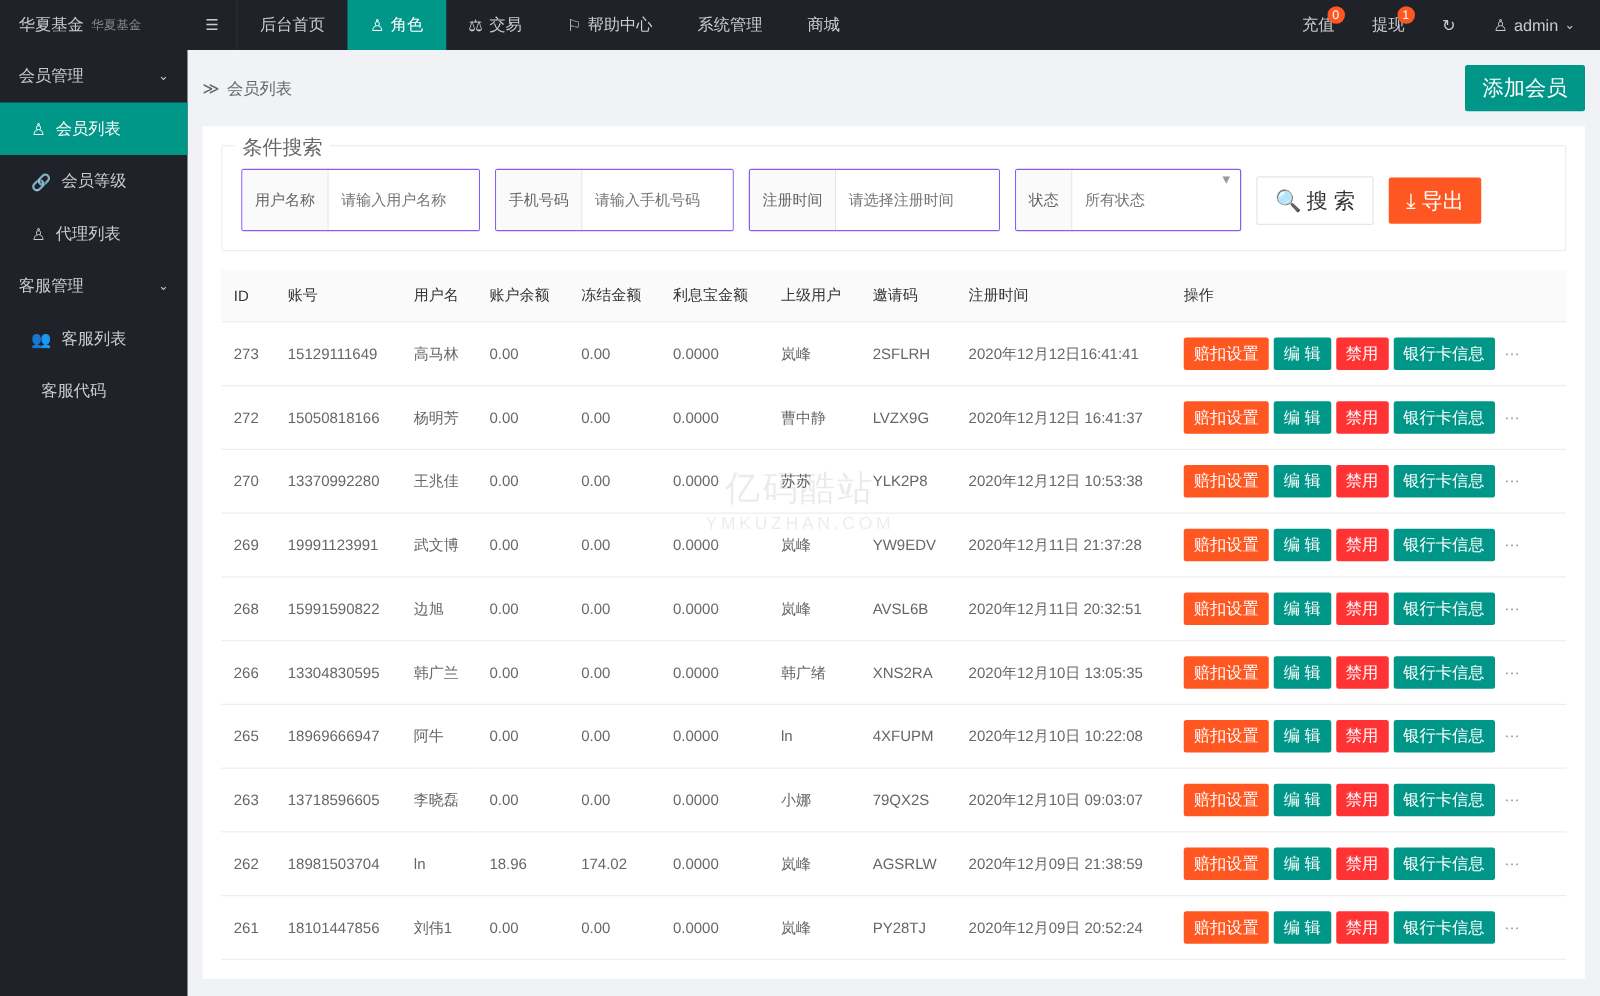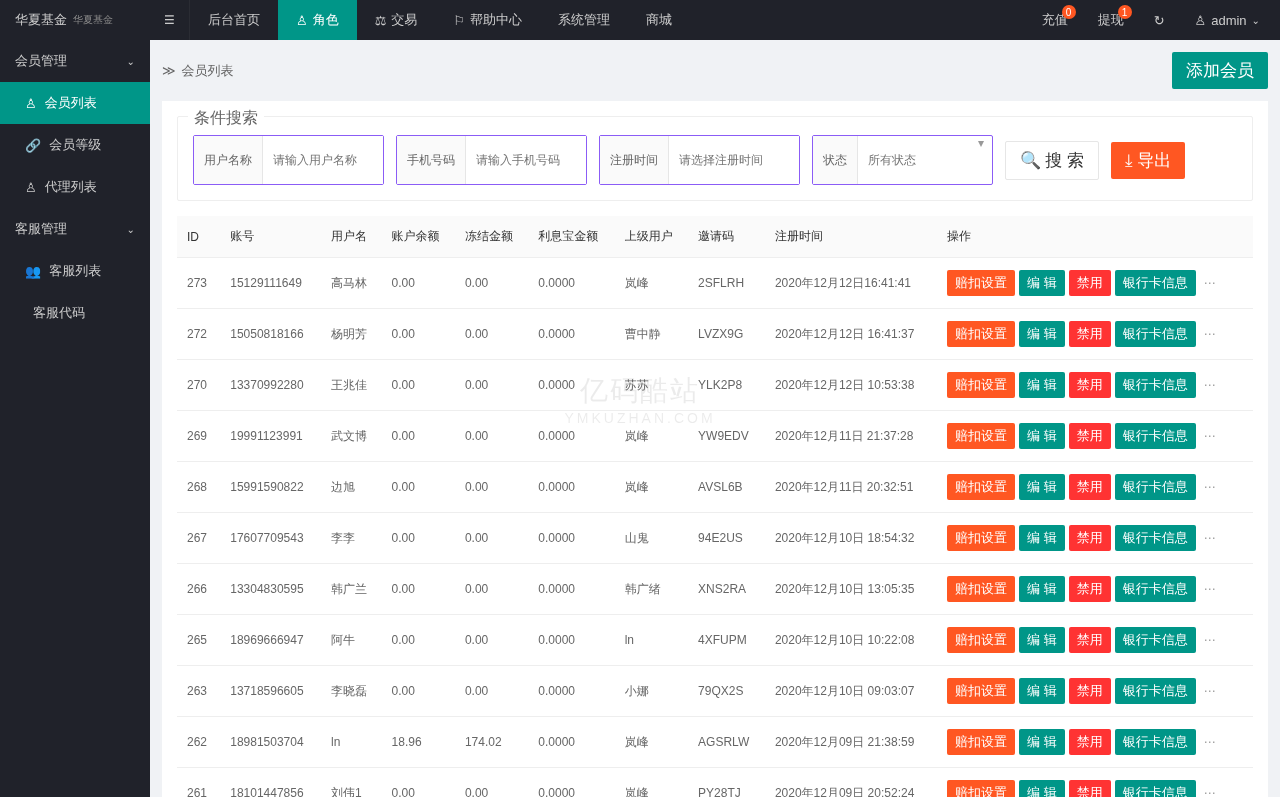--- a/index.html
+++ b/index.html
@@ -241,32 +241,20 @@
               <td>边旭</td>
               <td>0.00</td>
               <td>0.00</td>
               <td>0.0000</td>
               <td>岚峰</td>
               <td>AVSL6B</td>
               <td>2020年12月11日 20:32:51</td>
               <td class="action-cell"><span class="tag tag-orange">赔扣设置</span><span class="tag tag-green">编 辑</span><span class="tag tag-red">禁用</span><span class="tag tag-green">银行卡信息</span><span class="more">⋯</span></td>
             </tr>
             <tr>
-              <td>267</td>
-              <td>17607709543</td>
-              <td>李李</td>
-              <td>0.00</td>
-              <td>0.00</td>
-              <td>0.0000</td>
-              <td>山鬼</td>
-              <td>94E2US</td>
-              <td>2020年12月10日 18:54:32</td>
-              <td class="action-cell"><span class="tag tag-orange">赔扣设置</span><span class="tag tag-green">编 辑</span><span class="tag tag-red">禁用</span><span class="tag tag-green">银行卡信息</span><span class="more">⋯</span></td>
-            </tr>
-            <tr>
               <td>266</td>
               <td>13304830595</td>
               <td>韩广兰</td>
               <td>0.00</td>
               <td>0.00</td>
               <td>0.0000</td>
               <td>韩广绪</td>
               <td>XNS2RA</td>
               <td>2020年12月10日 13:05:35</td>
               <td class="action-cell"><span class="tag tag-orange">赔扣设置</span><span class="tag tag-green">编 辑</span><span class="tag tag-red">禁用</span><span class="tag tag-green">银行卡信息</span><span class="more">⋯</span></td>

